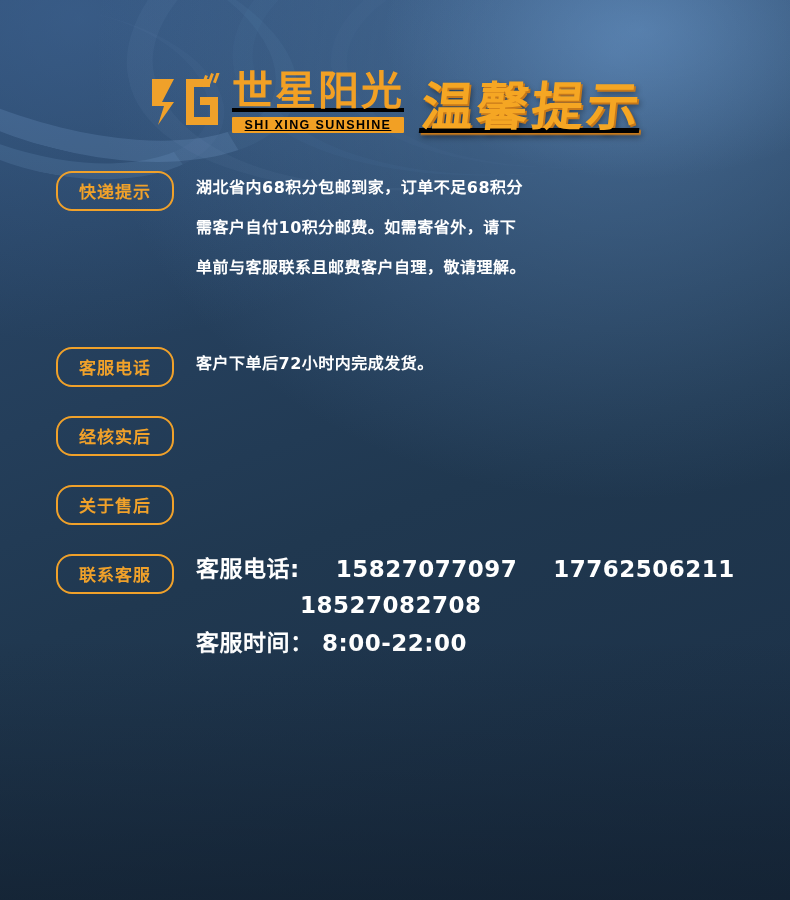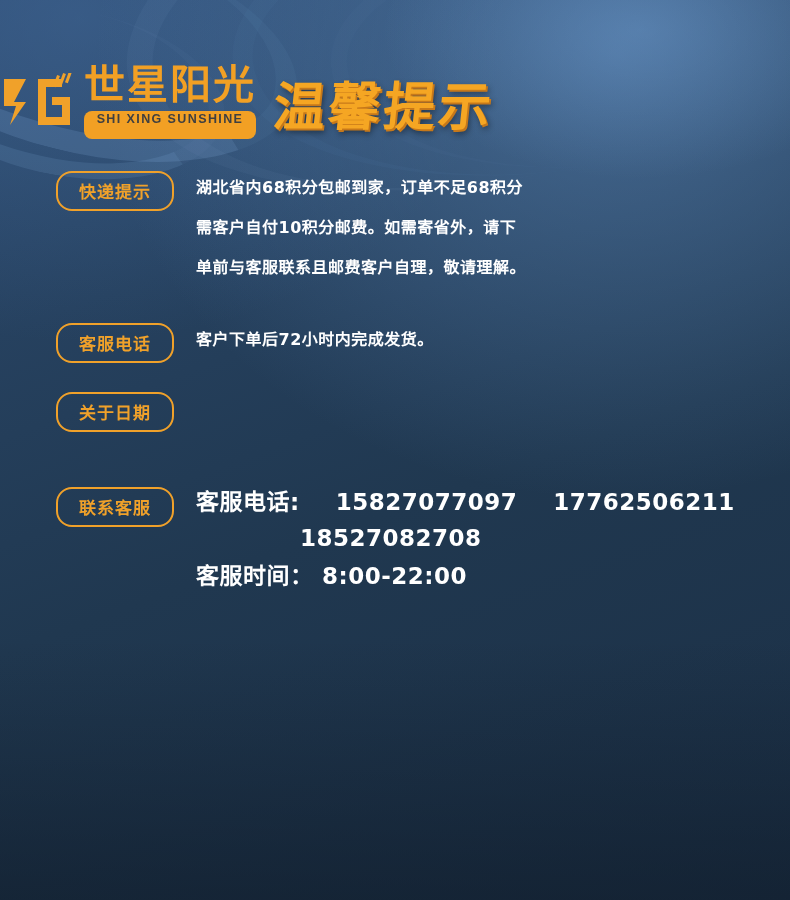--- a/index.html
+++ b/index.html
@@ -53,21 +53,23 @@
     pointer-events: none;
   }
 
   
   .header {
     position: absolute;
     left: 0; right: 0; top: 56px;
     height: 92px;
     display: flex;
     align-items: center;
+    justify-content: center;
     gap: 18px;
+    text-decoration: underline;
   }
   .brand {
     display: flex;
     align-items: center;
     gap: 10px;
   }
   .logo-mark {
     width: 74px;
     height: 58px;
     position: relative;
@@ -82,27 +84,27 @@
   .brand-cn {
     font-size: 41px;
     font-weight: 700;
     color: #f2a024;
     letter-spacing: 2px;
     font-family: "DejaVu Sans", "Liberation Sans", sans-serif;
   }
   .brand-en {
     margin-top: 5px;
     background: #f2a024;
-    color: #404040;
+    color: #000000;
     font-size: 12.5px;
     font-weight: 700;
     letter-spacing: 1.4px;
     text-align: center;
-    padding: 2px 4px 14px 4px;
-    border-radius: 8px;
+    padding: 2px 4px 2px 4px;
+    border-radius: 1px;
   }
   .headline {
     font-size: 52px;
     font-weight: 700;
     color: #f5a623;
     letter-spacing: 3px;
     font-family: "DejaVu Sans", "Liberation Sans", sans-serif;
     text-shadow:
       2px 2px 0 #c6781a,
       3px 4px 6px rgba(0,0,0,0.45);
@@ -115,21 +117,21 @@
     position: absolute;
     left: 56px;
     right: 40px;
     top: 168px;
   }
   .row {
     display: flex;
     align-items: flex-start;
     margin-bottom: 26px;
   }
-  .row.gap-lg { margin-bottom: 32px; }
+  .row.gap-lg { margin-bottom: 56px; }
   .tag {
     flex: none;
     width: 118px;
     box-sizing: border-box;
     padding: 5px 0 6px 0;
     border: 2px solid #f0a12a;
     border-radius: 16px;
     color: #f0a12a;
     font-size: 17px;
     font-weight: 700;
@@ -208,24 +210,25 @@
 需客户自付10积分邮费。如需寄省外，请下
 单前与客服联系且邮费客户自理，敬请理解。</div>
     </div>
 
     <div class="row">
       <div class="tag">客服电话</div>
       <div class="body">客户下单后72小时内完成发货。</div>
     </div>
 
     <div class="row">
-      <div class="tag">关于日期</div>
-    </div>
-
-    <div class="row">
+      <div class="tag">经核实后</div>
+    </div>
+
+    <div class="row">
+      <div class="tag">关于售后</div>
     </div>
 
     <div class="row">
       <div class="tag">联系客服</div>
       <div class="contact-body">
         <div class="phone-line">
           <span>客服电话:</span>
           <span>15827077097</span>
           <span>17762506211</span>
         </div>

